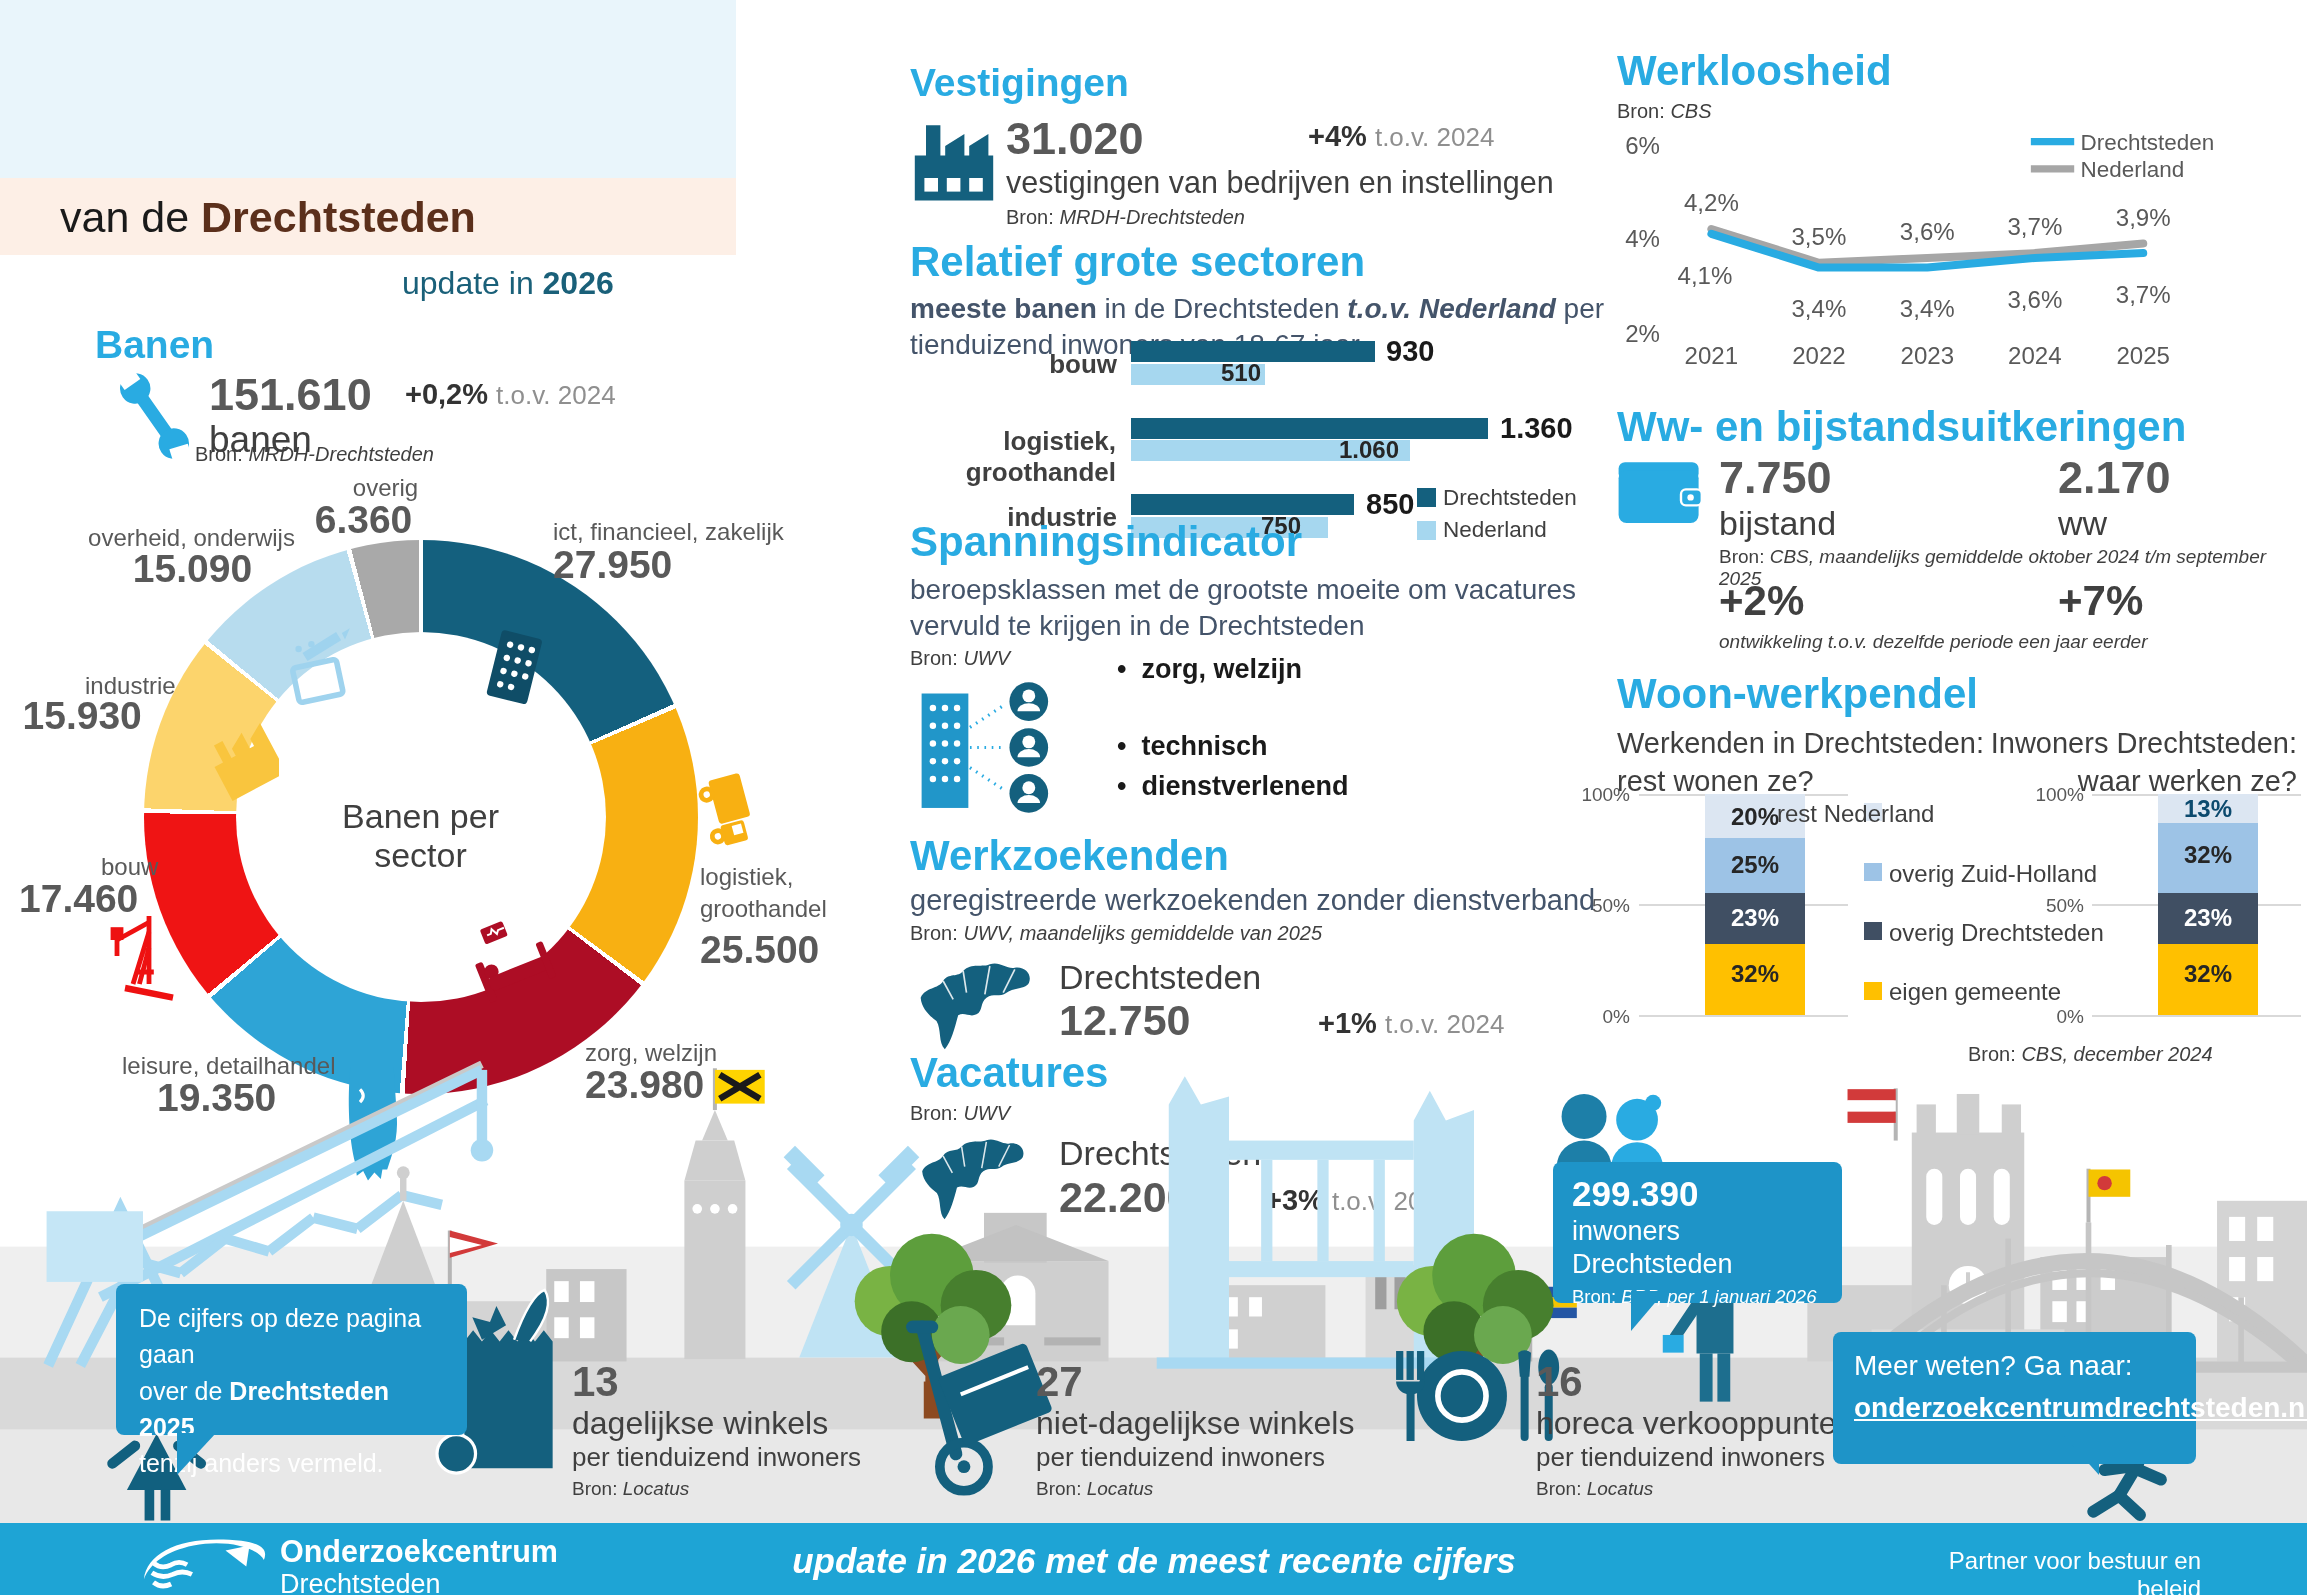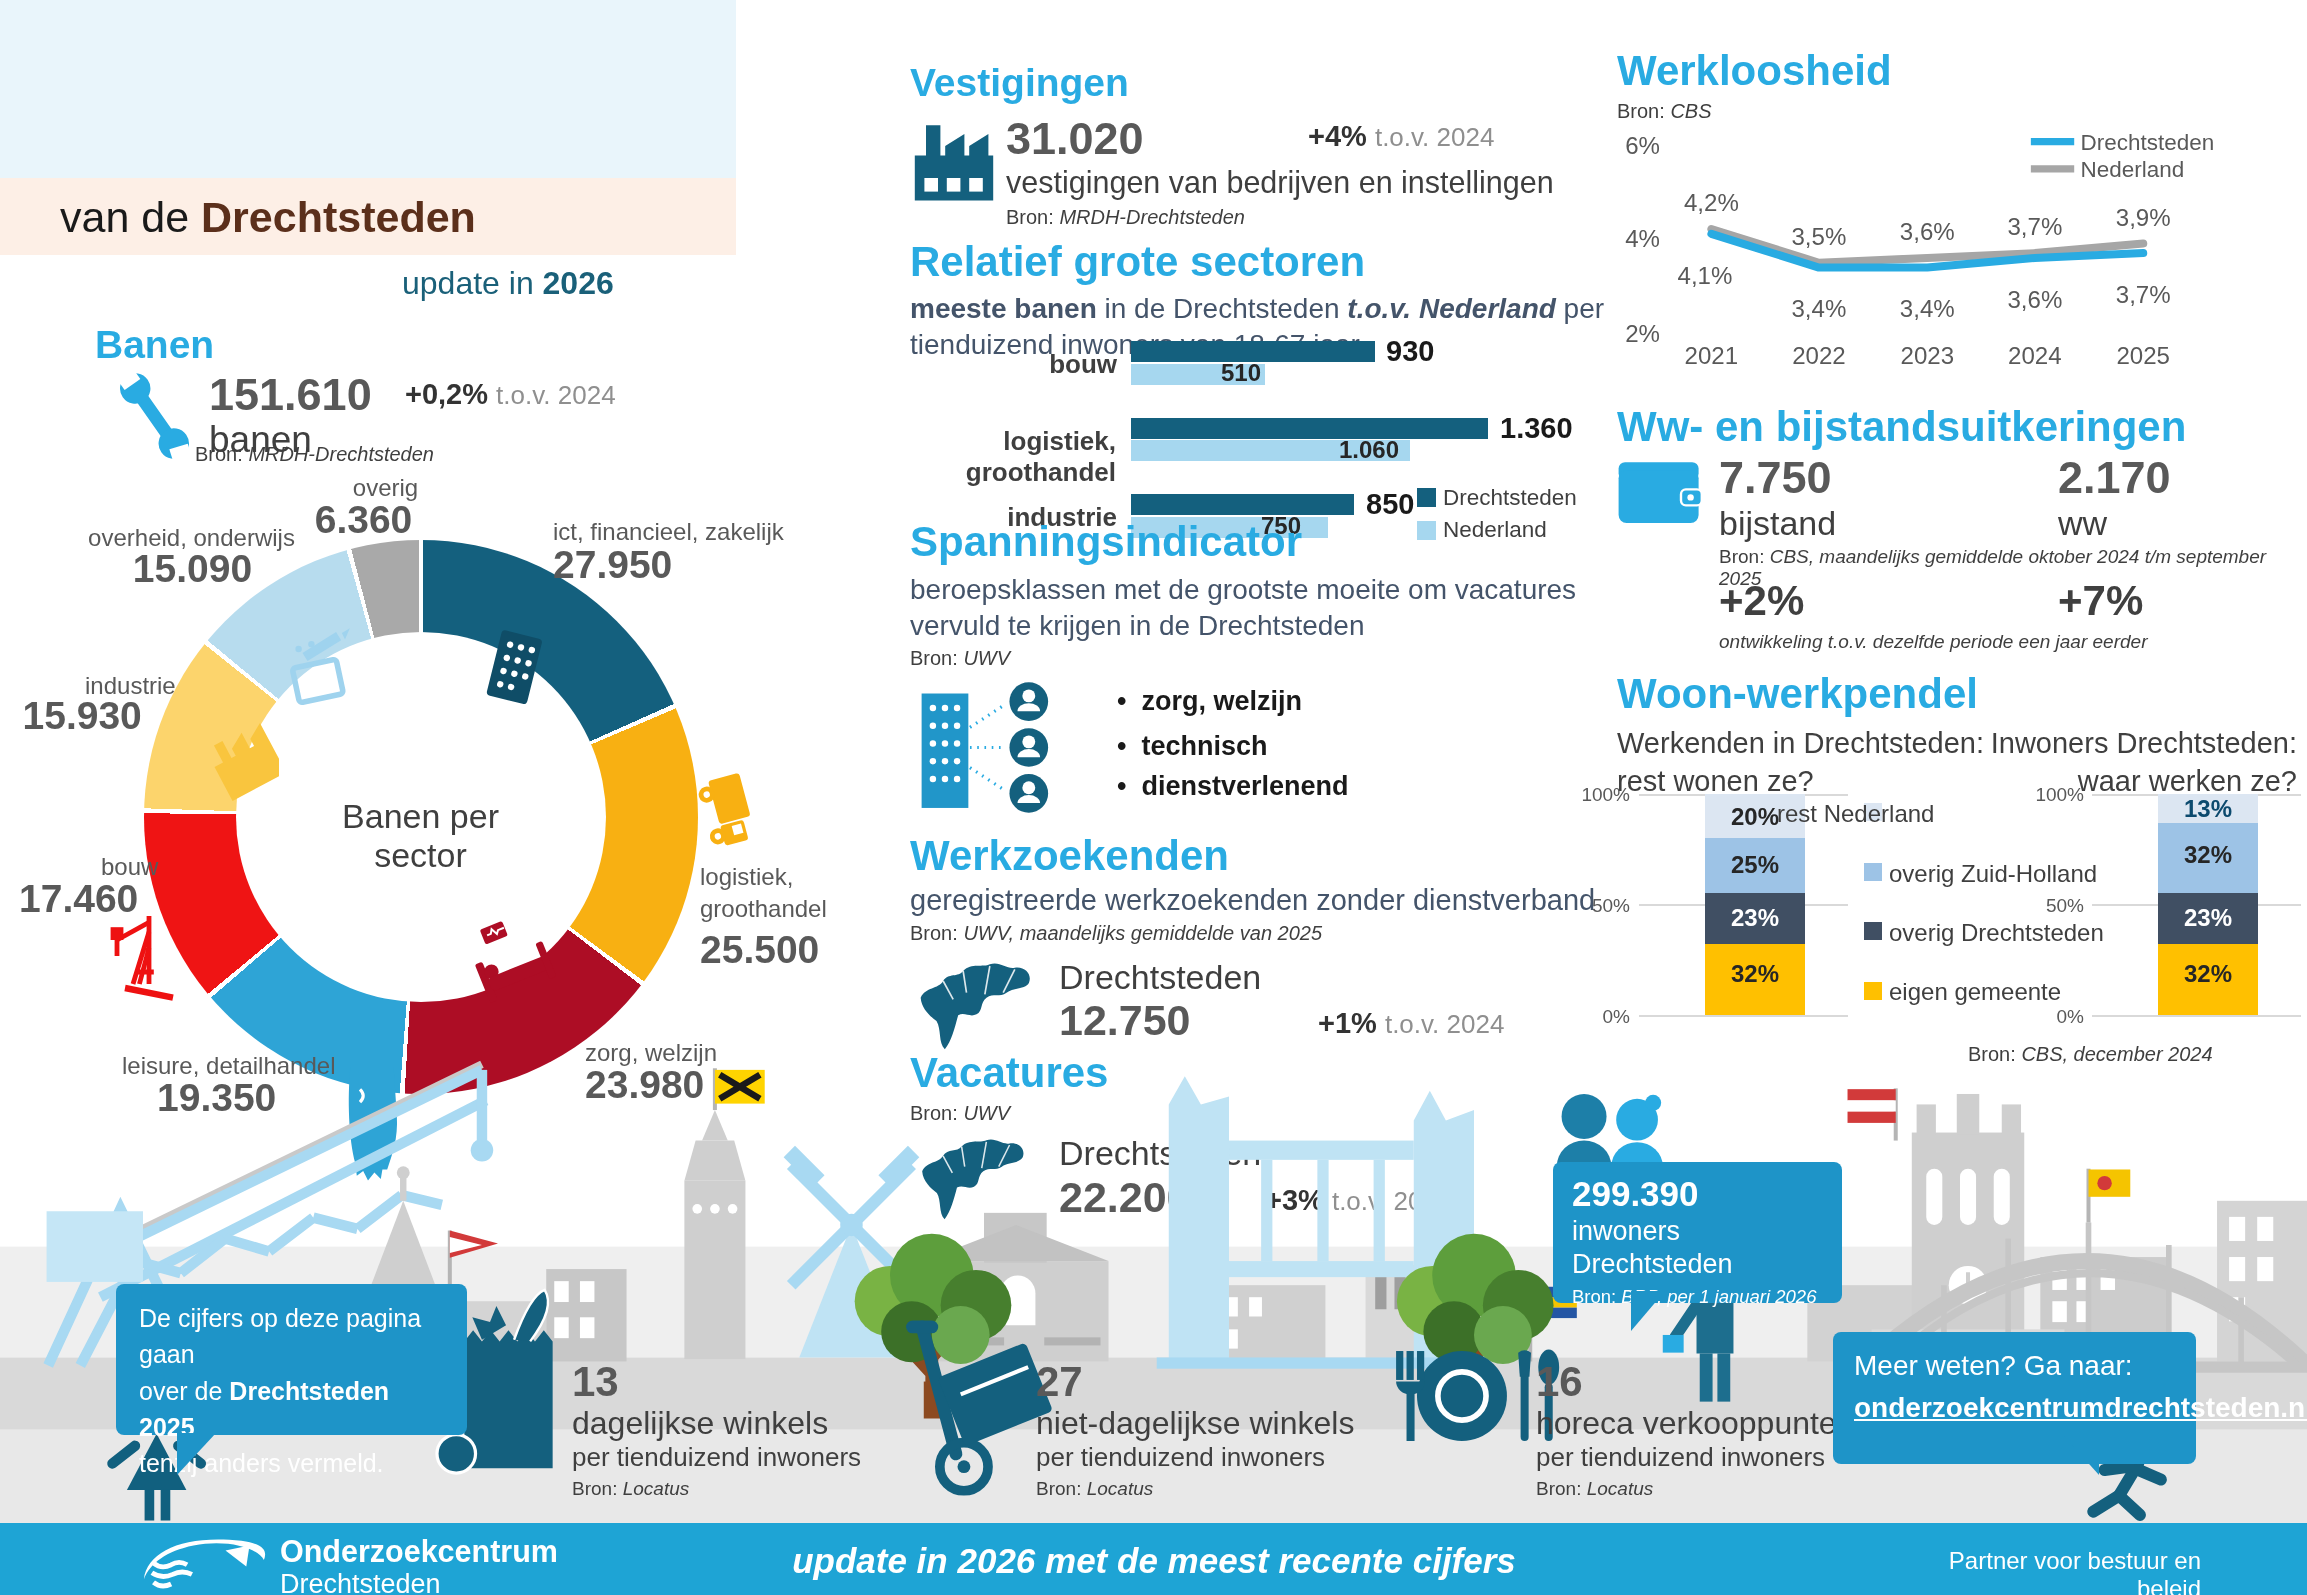--- a/index.html
+++ b/index.html
@@ -241,21 +241,21 @@
         <circle cx="135" cy="21" r="8" fill="#fff"></circle>
         <path d="M121,40 a14,10 0 0,1 28,0 Z" fill="#fff"></path>
       <circle cx="135" cy="85" r="24" fill="#14607e"></circle>
         <circle cx="135" cy="78" r="8" fill="#fff"></circle>
         <path d="M121,97 a14,10 0 0,1 28,0 Z" fill="#fff"></path>
       <circle cx="135" cy="142" r="24" fill="#14607e"></circle>
         <circle cx="135" cy="135" r="8" fill="#fff"></circle>
         <path d="M121,154 a14,10 0 0,1 28,0 Z" fill="#fff"></path>
     </g>
   </svg>
-  <div class="abs bullet" style="left:1117px;top:688px;"><span>•</span>&nbsp;&nbsp;<span>zorg, welzijn</span></div>
+  <div class="abs bullet" style="left:1117px;top:656px;"><span>•</span>&nbsp;&nbsp;<span>zorg, welzijn</span></div>
   <div class="abs bullet" style="left:1117px;top:733px;"><span>•</span>&nbsp;&nbsp;<span>technisch</span></div>
   <div class="abs bullet" style="left:1117px;top:773px;"><span>•</span>&nbsp;&nbsp;<span>dienstverlenend</span></div>
 
   <div class="abs h" style="left:910px;top:835px;font-size:42px;">Werkzoekenden</div>
   <div class="abs slate" style="left:910px;top:884px;font-size:29px;">geregistreerde werkzoekenden zonder dienstverband</div>
   <div class="abs bron" style="left:910px;top:922px;">
     <span>Bron:</span> <i>UWV, maandelijks gemiddelde van 2025</i>
   </div>
   <svg class="abs" style="left:914px;top:952px;" width="125" height="108" viewBox="0 0 150 120">
     <path d="M8,50 C14,37 29,40 35,30 C41,20 53,26 59,18 C69,8 83,14 91,10 C103,6 111,16 121,14 C133,12 142,22 138,32 C134,40 119,38 111,44 C103,50 95,44 87,50 C79,56 83,66 75,70 C67,74 61,67 53,71 C49,86 45,102 37,112 C29,104 33,88 27,78 C19,72 9,63 8,50 Z" fill="#14607e"></path>

